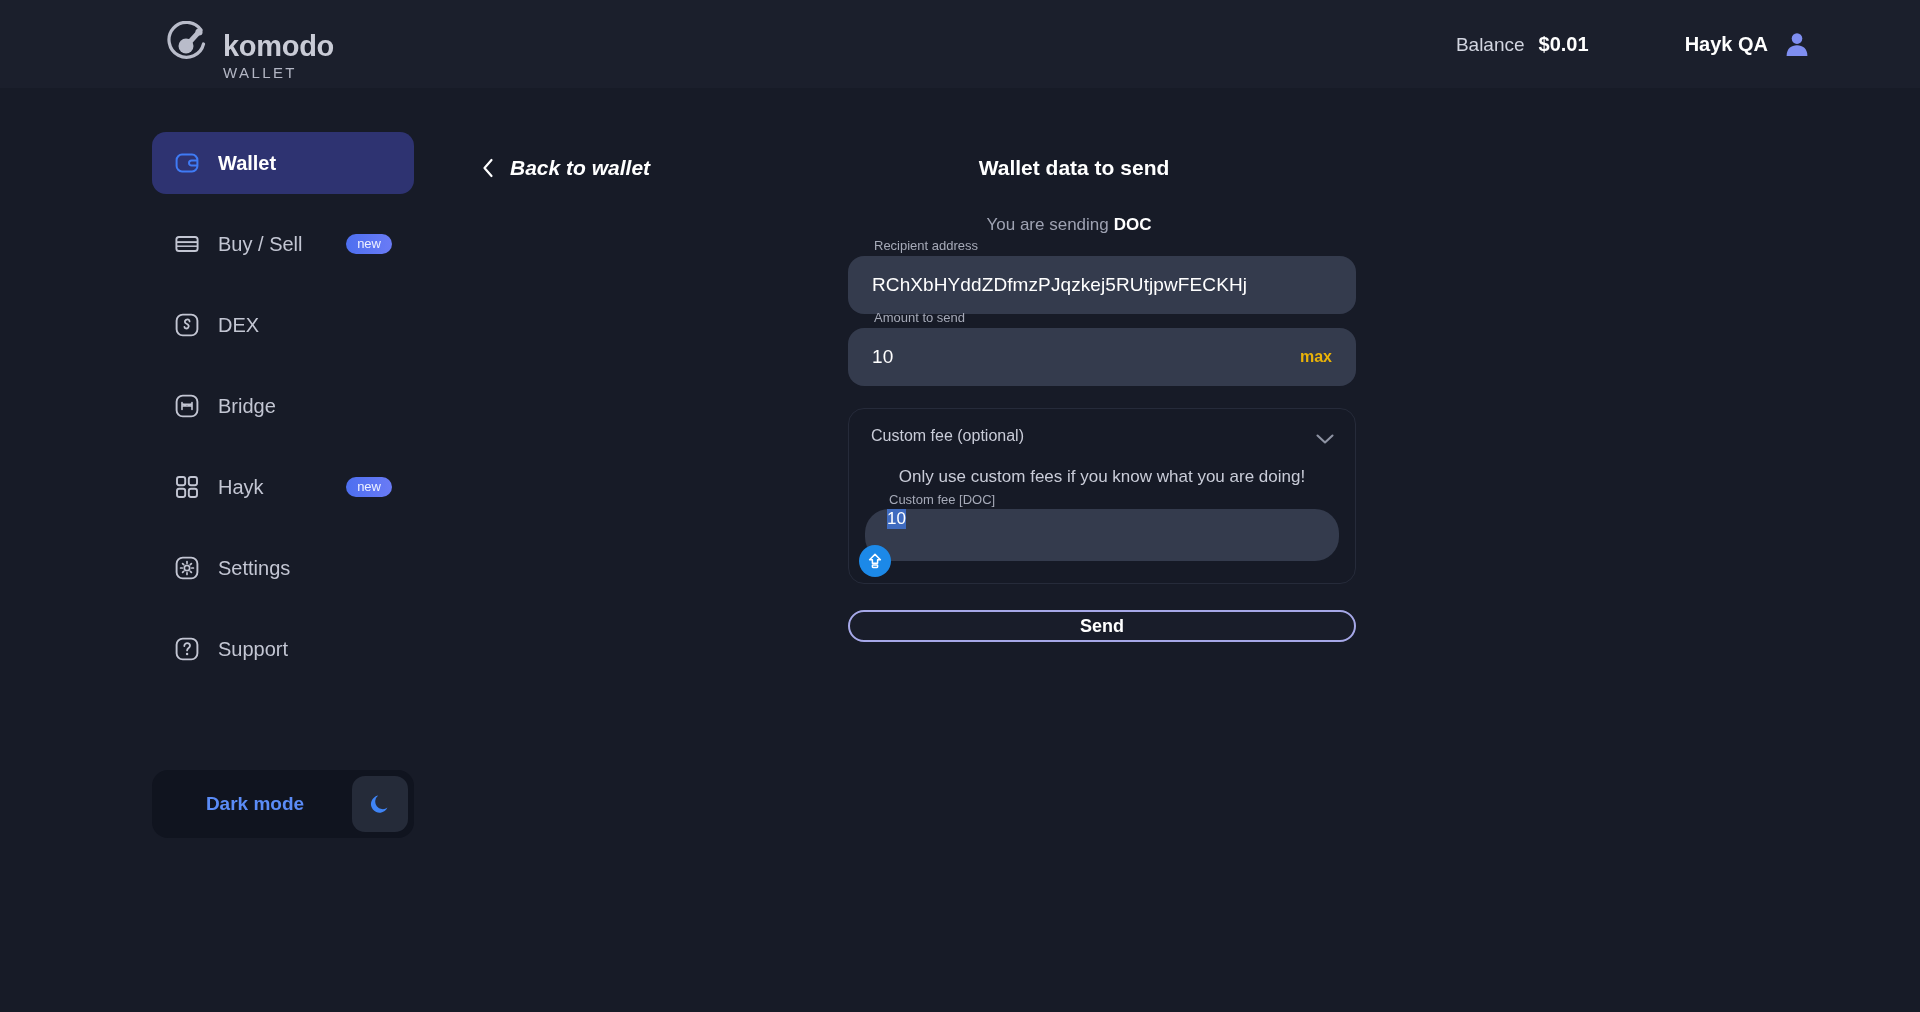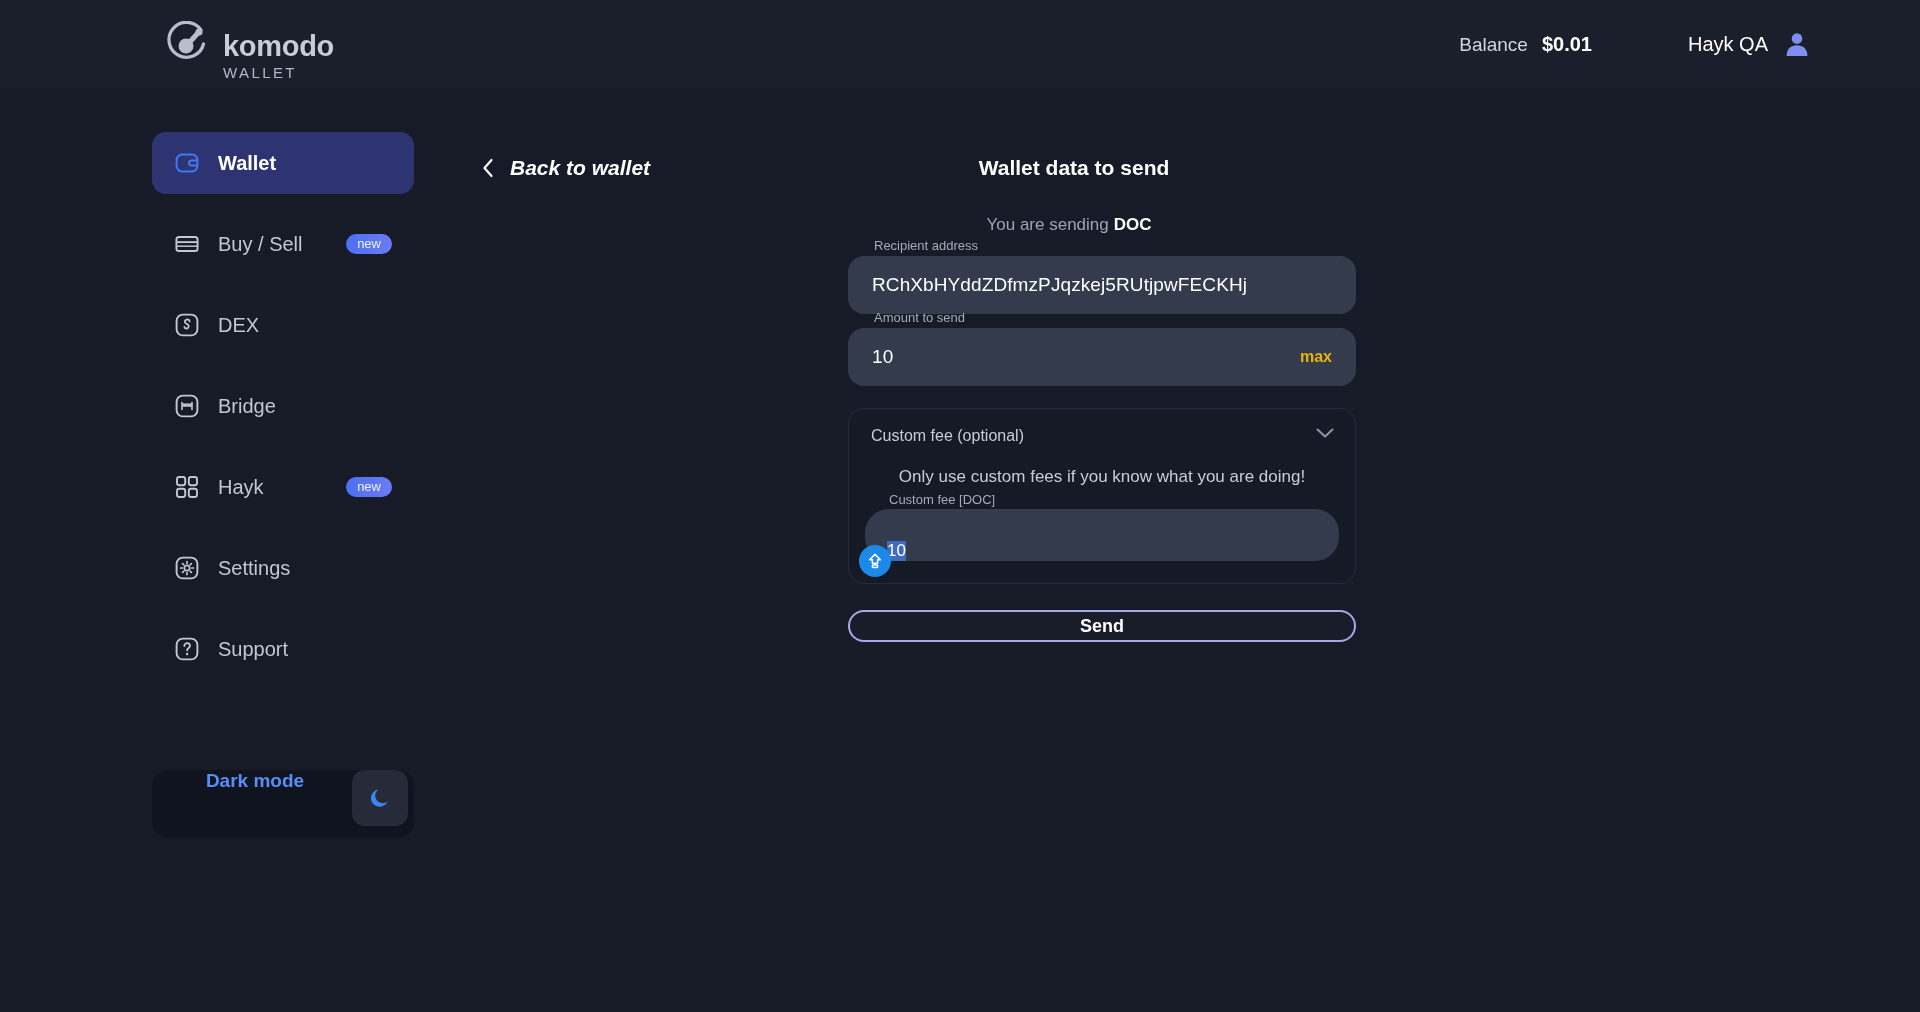--- a/index.html
+++ b/index.html
@@ -58,21 +58,21 @@
     display: flex;
     align-items: center;
     margin-right: 108px;
     gap: 96px;
   }
   .balance-group { display: flex; align-items: baseline; gap: 14px; margin-left: 12px; }
   .balance-label { font-size: 19px; color: #d2d5e0; }
   .balance-value { font-size: 20px; color: #ffffff; font-weight: 700; }
 
   .user-group { display: flex; align-items: center; gap: 14px; }
-  .user-name { font-size: 20px; color: #ffffff; font-weight: 400; text-align: center; }
+  .user-name { font-size: 20px; color: #ffffff; font-weight: 700; text-align: center; }
   .avatar {
     width: 30px; height: 30px;
     display: flex; align-items: center; justify-content: center;
   }
 
   
   .sidebar {
     position: absolute;
     left: 152px;
     top: 132px;
@@ -107,21 +107,21 @@
 
   .theme-toggle {
     position: absolute;
     left: 0;
     top: 638px;
     width: 262px;
     height: 68px;
     background: #10141f;
     border-radius: 16px;
     display: flex;
-    align-items: flex-start;
+    align-items: center;
     cursor: pointer;
   }
   .theme-label {
     flex: 1;
     text-align: center;
     font-size: 19px;
     color: #5b8cf7;
     font-weight: 700;
     padding-left: 6px;
   }
@@ -207,41 +207,41 @@
   .fee-panel {
     position: relative;
     background: #161a26;
     border: 1px solid #262b3a;
     border-radius: 16px;
     padding: 18px 16px 22px;
     margin-top: 22px;
   }
   .fee-head {
     display: flex;
-    align-items: flex-start;
+    align-items: flex-end;
     padding: 0 4px 0 6px;
     cursor: pointer;
   }
   .fee-head-label { font-size: 16px; color: #c9ccd8; }
   .chev { margin-left: auto; display: block; }
 
   .fee-warning {
     margin-top: 22px;
     text-align: center;
     font-size: 17px;
     color: #c9ccd8;
   }
 
   .fee-field {
     position: relative;
     background: #343b4d;
     border-radius: 24px;
     height: 52px;
     display: flex;
-    align-items: flex-end;
+    align-items: flex-start;
     padding: 0 22px;
     margin-top: 22px;
   }
   .fee-field .field-label { top: -17px; left: 24px; }
   .fee-field .field-value { font-size: 17px; }
   .sel { background: #3f6bbf; color: #ffffff; }
 
   .caps-badge {
     position: absolute;
     left: -6px;

